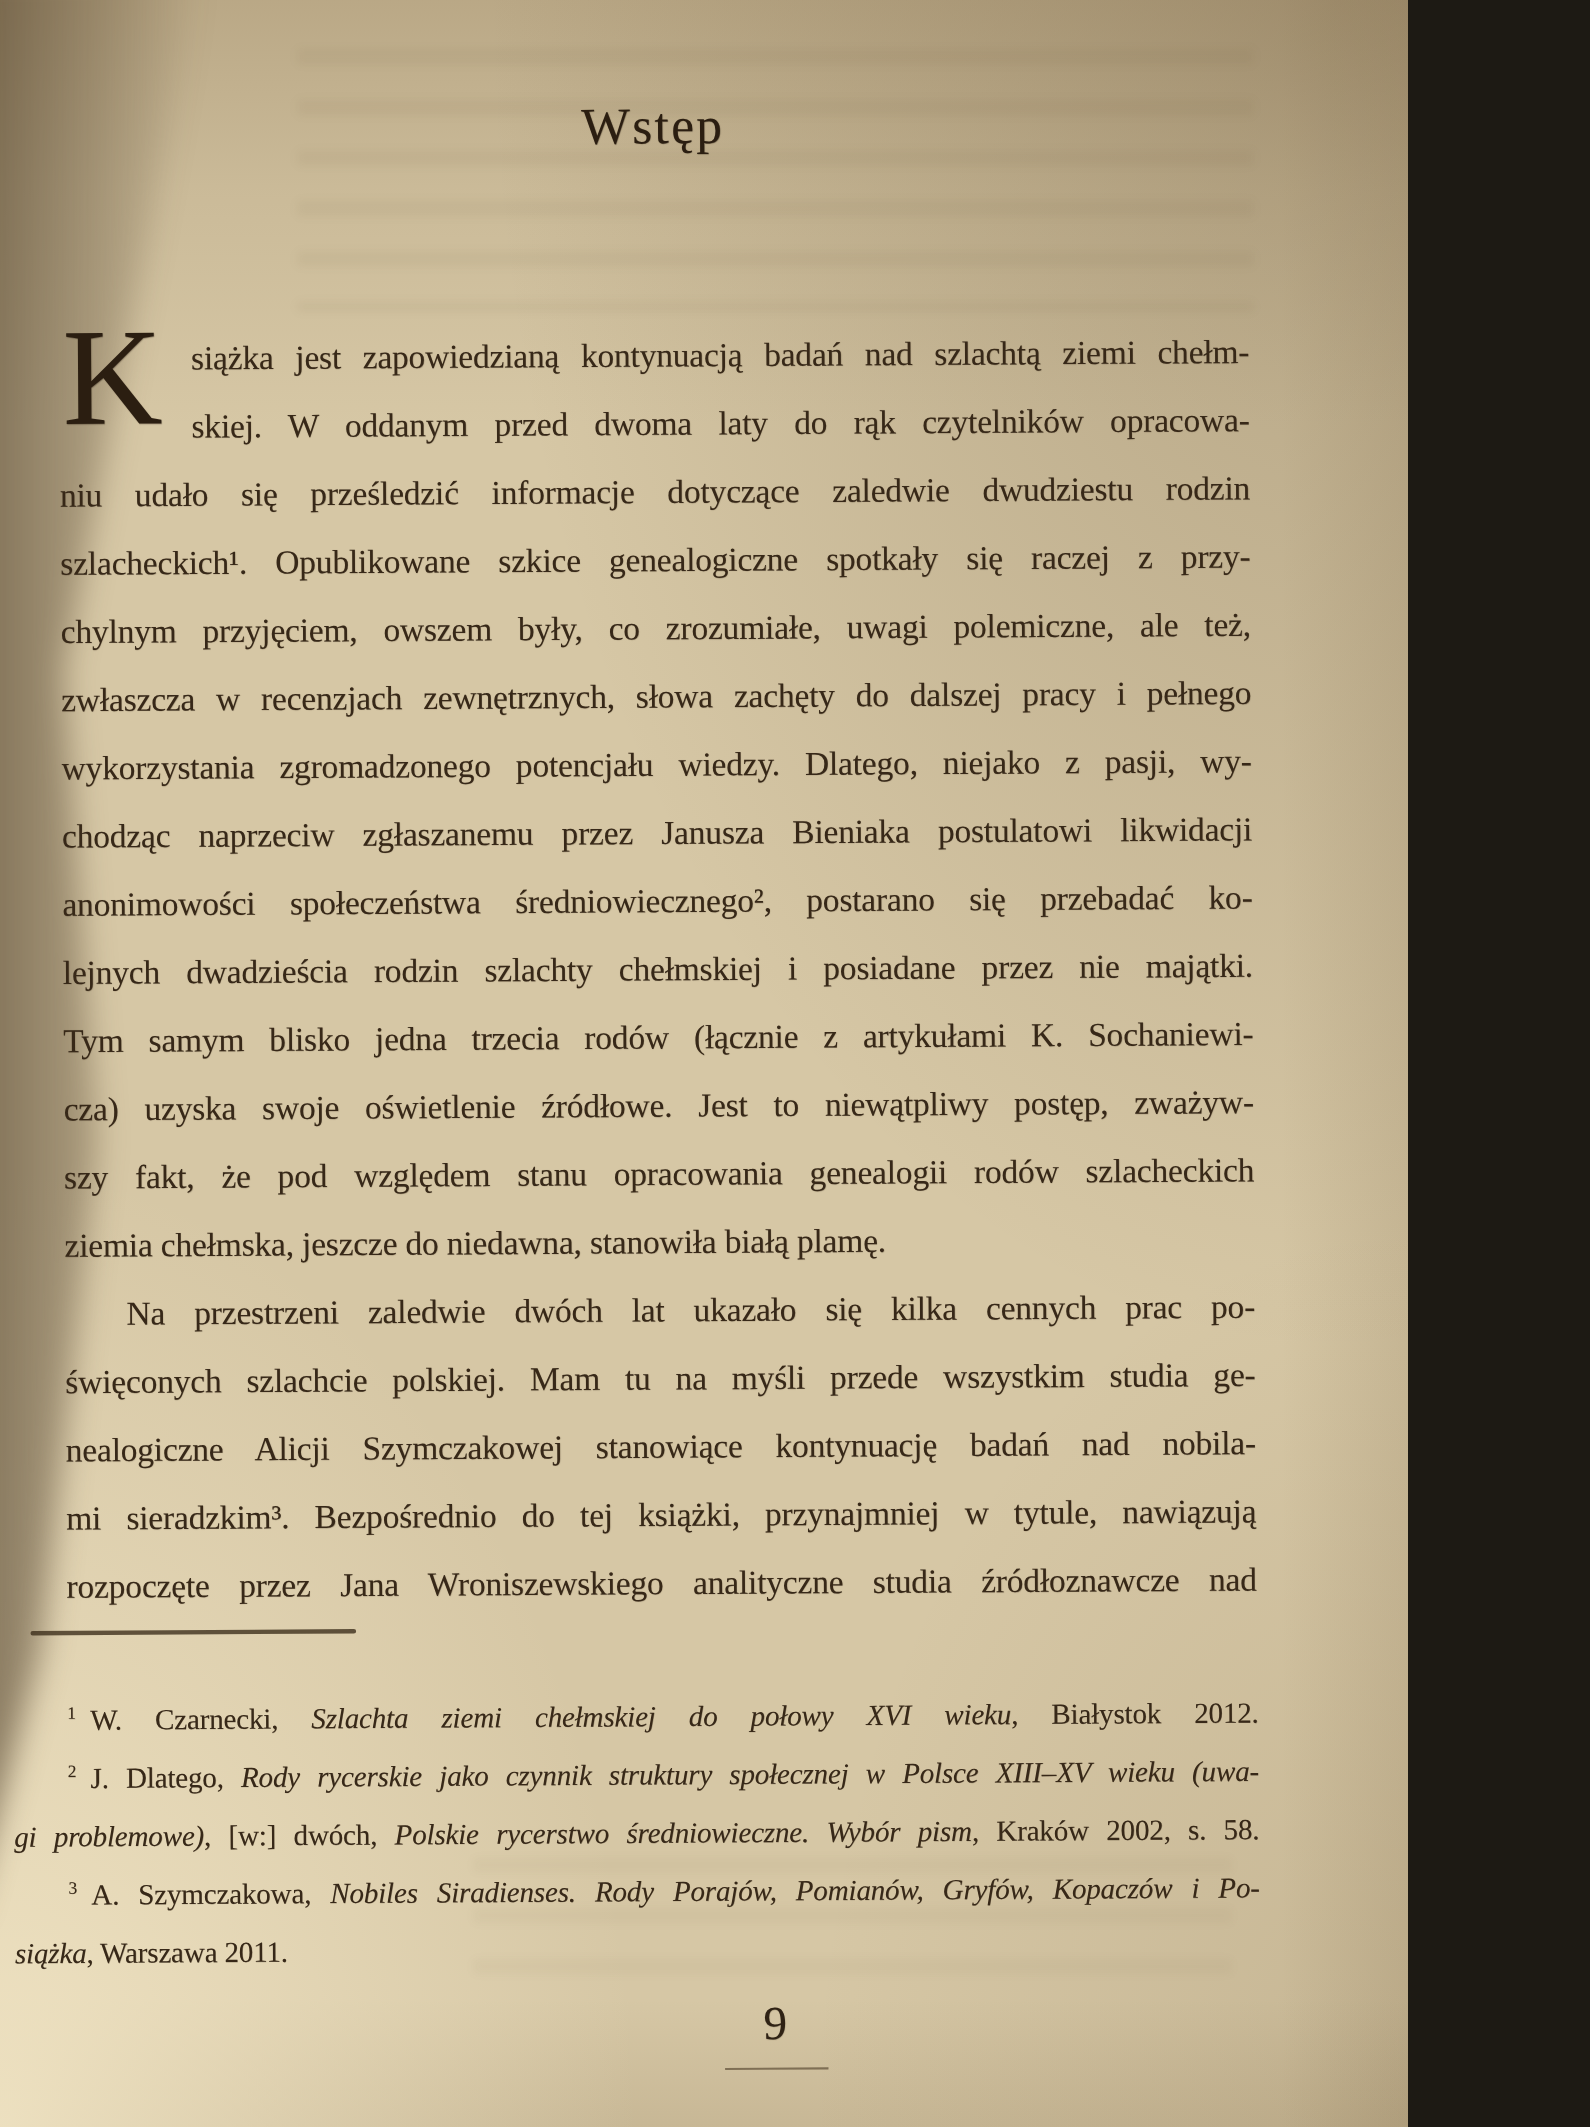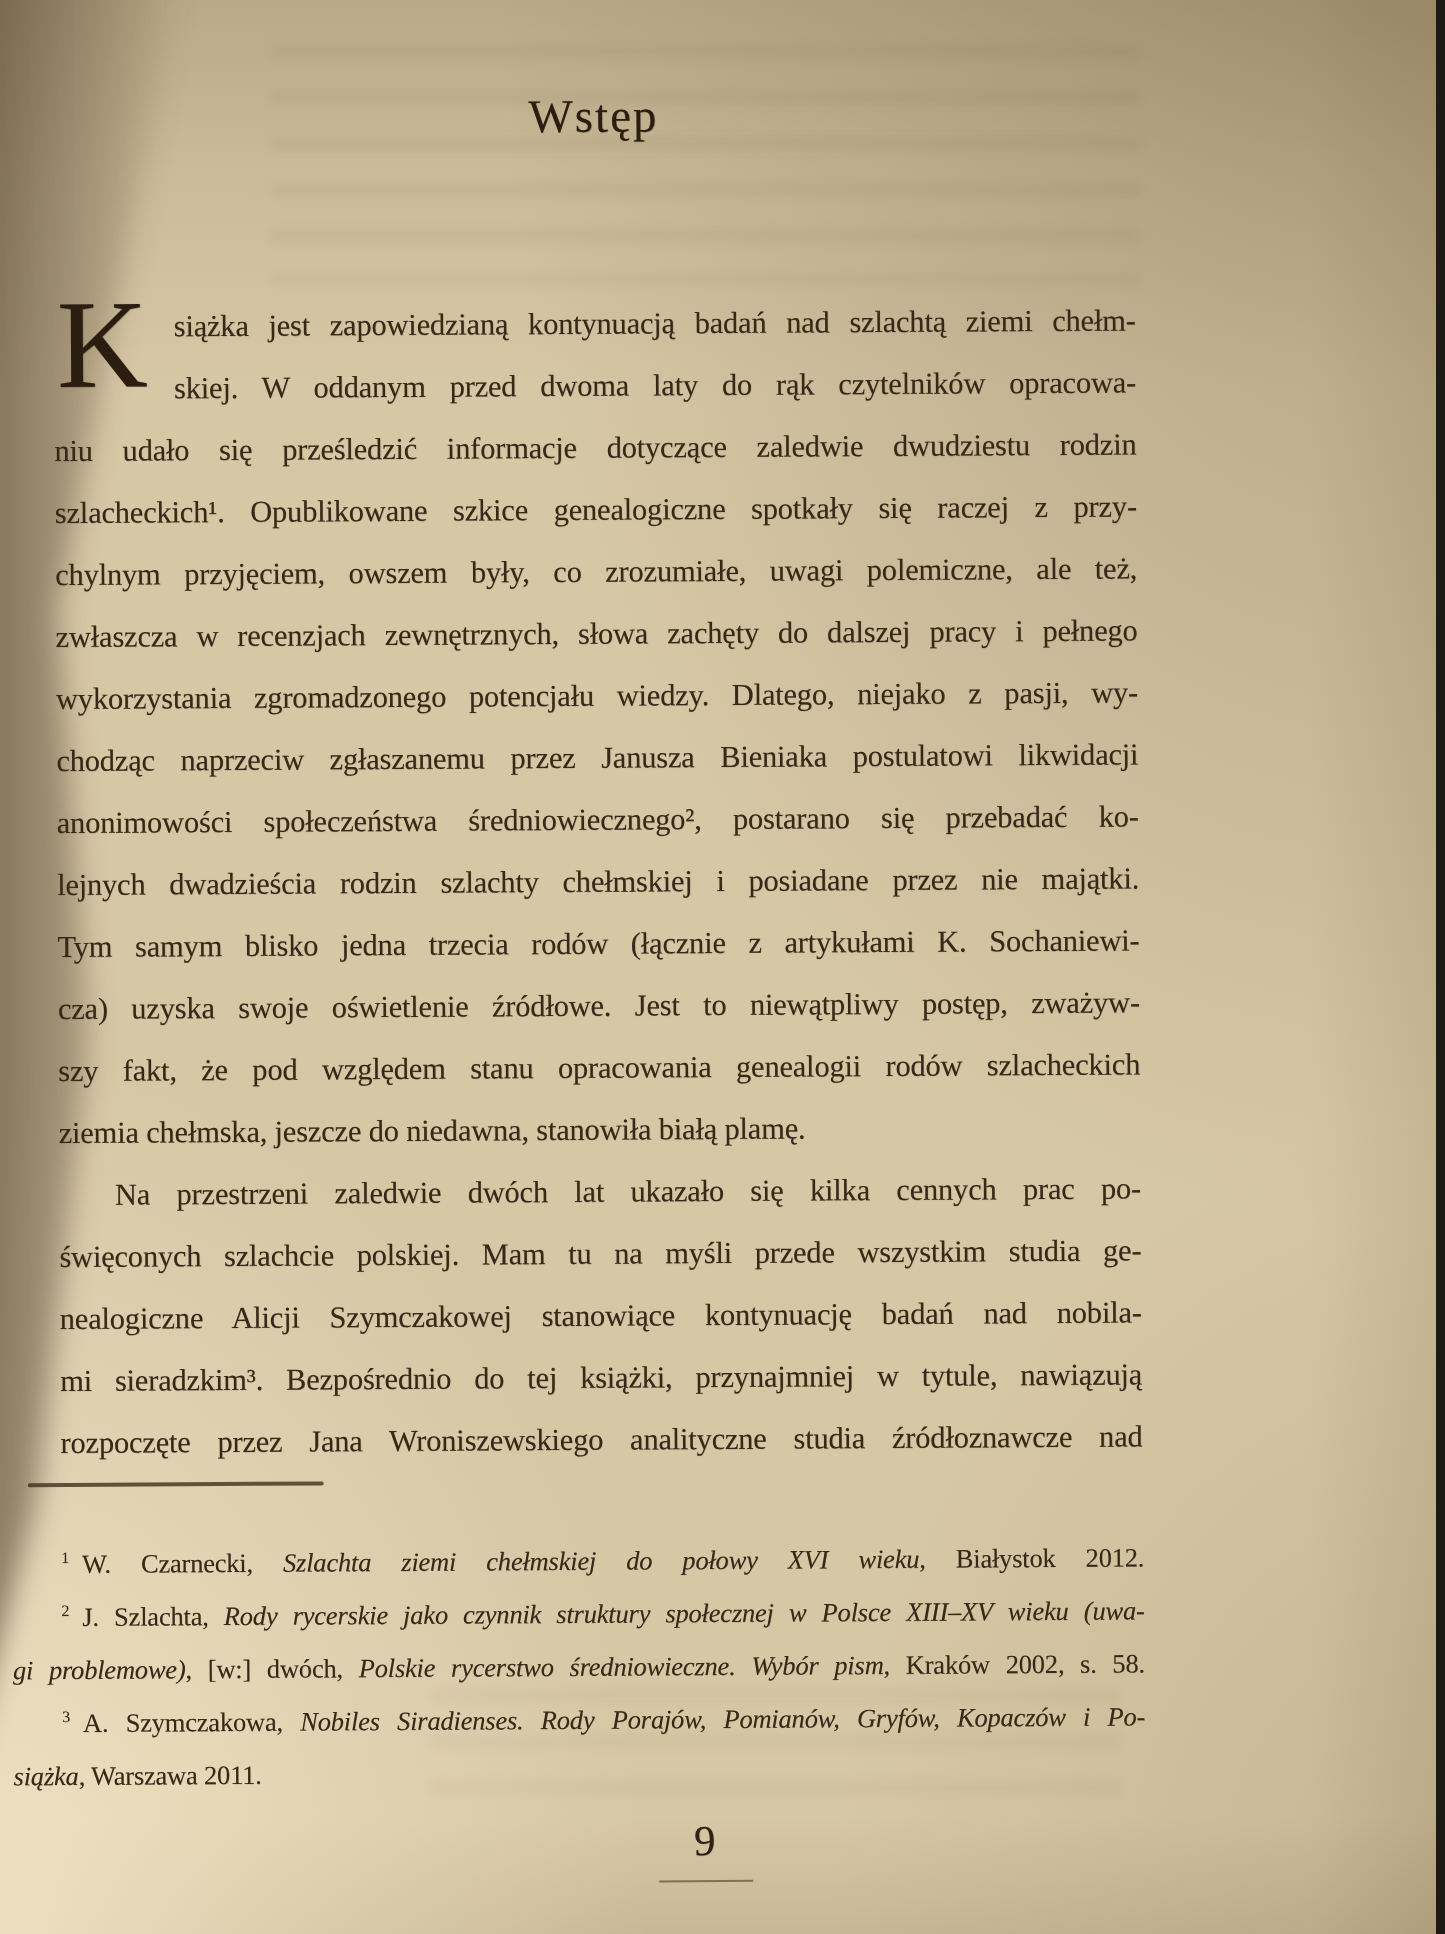--- a/index.html
+++ b/index.html
@@ -1,17 +1,17 @@
 <!DOCTYPE html>
 <html><head>
 <meta charset="utf-8">
 <style>
   html,body{margin:0;padding:0;background:#1d1a14;}
   .page{
-    position:relative;width:1436px;height:1934px;overflow:hidden;
+    position:relative;width:1280px;height:1934px;overflow:hidden;
     font-family:"Liberation Serif",serif;color:#372818;
     background-color:#d6c7a5;
     background-image:
       radial-gradient(ellipse at 95% 0%, rgba(90,70,42,0.28), transparent 45%),
       radial-gradient(ellipse at 0% 100%, rgba(243,231,199,0.85), transparent 32%),
       radial-gradient(ellipse at 100% 100%, rgba(110,88,55,0.16), transparent 30%),
       linear-gradient(to bottom, rgba(120,96,62,0.30) 0%, rgba(120,96,62,0.12) 9%, rgba(0,0,0,0) 20%),
       linear-gradient(to left, rgba(110,88,55,0.14), transparent 9%),
       linear-gradient(to top, rgba(110,88,55,0.14), transparent 6%);
   }
@@ -101,21 +101,21 @@
         <div class="line">święconych szlachcie polskiej. Mam tu na myśli przede wszystkim studia ge-</div>
         <div class="line">nealogiczne Alicji Szymczakowej stanowiące kontynuację badań nad nobila-</div>
         <div class="line">mi sieradzkim³. Bezpośrednio do tej książki, przynajmniej w tytule, nawiązują</div>
         <div class="line">rozpoczęte przez Jana Wroniszewskiego analityczne studia źródłoznawcze nad</div>
       </div>
 
     <div class="separator"></div>
 
     <div class="footnotes">
         <div class="fn-line"><span class="sup">1</span><span>W. Czarnecki, </span><span class="it">Szlachta ziemi chełmskiej do połowy XVI wieku</span><span>, Białystok 2012.</span></div>
-        <div class="fn-line"><span class="sup">2</span><span>J. Szlachta, </span><span class="it">Rody rycerskie jako czynnik struktury społecznej w Polsce XIII–XV wieku (uwa-</span></div>
+        <div class="fn-line"><span class="sup">2</span><span>J. Dlatego, </span><span class="it">Rody rycerskie jako czynnik struktury społecznej w Polsce XIII–XV wieku (uwa-</span></div>
         <div class="fn-line hang"><span class="it">gi problemowe)</span><span>, [w:] dwóch, </span><span class="it">Polskie rycerstwo średniowieczne. Wybór pism</span><span>, Kraków 2002, s. 58.</span></div>
         <div class="fn-line"><span class="sup">3</span><span>A. Szymczakowa, </span><span class="it">Nobiles Siradienses. Rody Porajów, Pomianów, Gryfów, Kopaczów i Po-</span></div>
         <div class="fn-line hang nojust"><span class="it">siążka</span><span>, Warszawa 2011.</span></div>
       </div>
 
     <div class="pagenum">9</div>
     <div class="pagenum-rule"></div>
   </div>
 </div>
 

